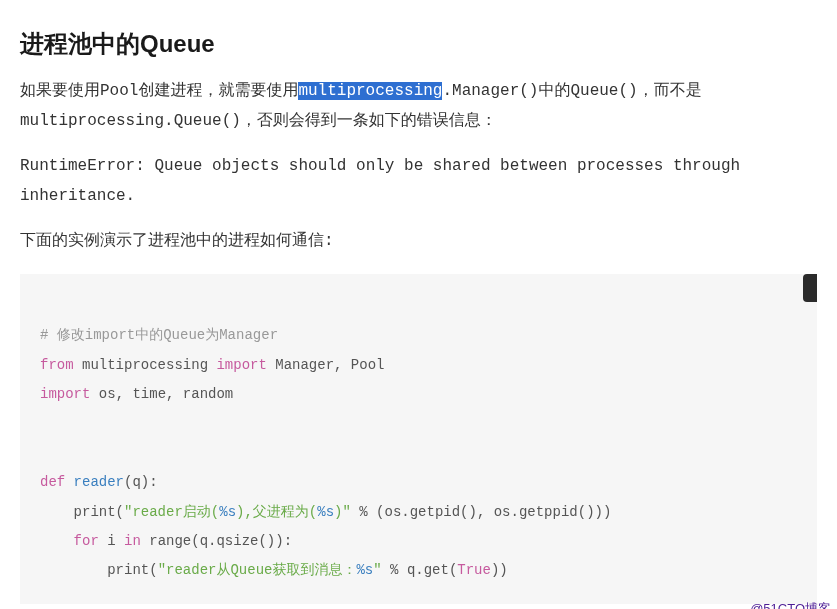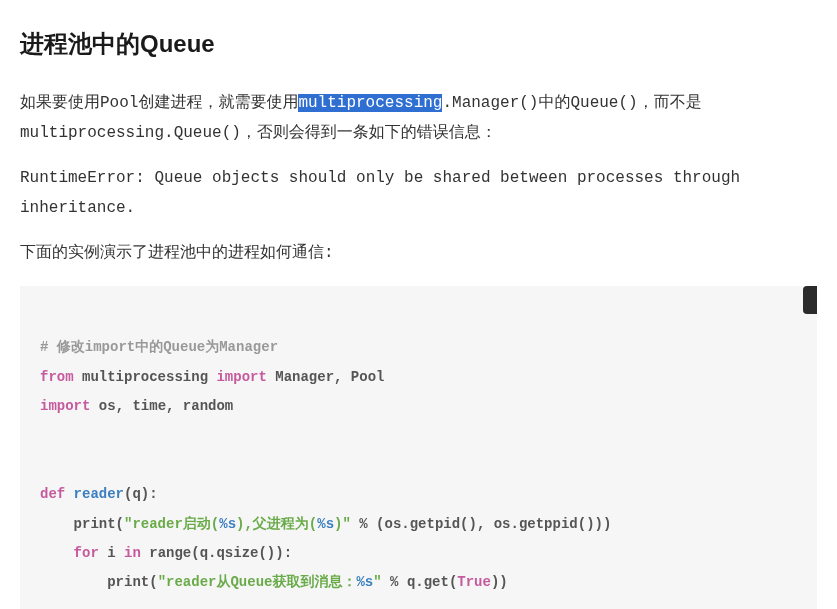--- a/index.html
+++ b/index.html
@@ -8,21 +8,21 @@
     padding: 20px;
     font-family: -apple-system, BlinkMacSystemFont, "Segoe UI", "PingFang SC", "Microsoft YaHei", sans-serif;
     background: #fff;
     color: #222;
     width: 837px;
     position: relative;
   }
   h2 {
     font-size: 24px;
     font-weight: 700;
-    margin: 8px 0 28px 0;
+    margin: 8px 0 16px 0;
     color: #1a1a1a;
   }
   .para {
     font-size: 16px;
     line-height: 1.9;
     color: #333;
     margin: 0 0 14px 0;
     font-family: Liberation Mono, monospace;
   }
   .sel {
@@ -33,21 +33,20 @@
     background: #f6f6f6;
     padding: 18px 20px;
     font-family: "SFMono-Regular", Consolas, "Liberation Mono", Menlo, monospace;
     font-size: 14px;
     line-height: 2.1;
     color: #555;
     white-space: pre;
     overflow: hidden;
     position: relative;
     margin-top: 18px;
-    font-weight: bold;
   }
   .c-comment { color: #999; }
   .c-kw { color: #c65a9e; }
   .c-mod { color: #555; }
   .c-def { color: #c65a9e; }
   .c-fn { color: #3a7fbf; }
   .c-str { color: #6aab49; }
   .c-fmt { color: #3a7fbf; }
   .c-const { color: #c65a9e; }
   .copy-tab {

